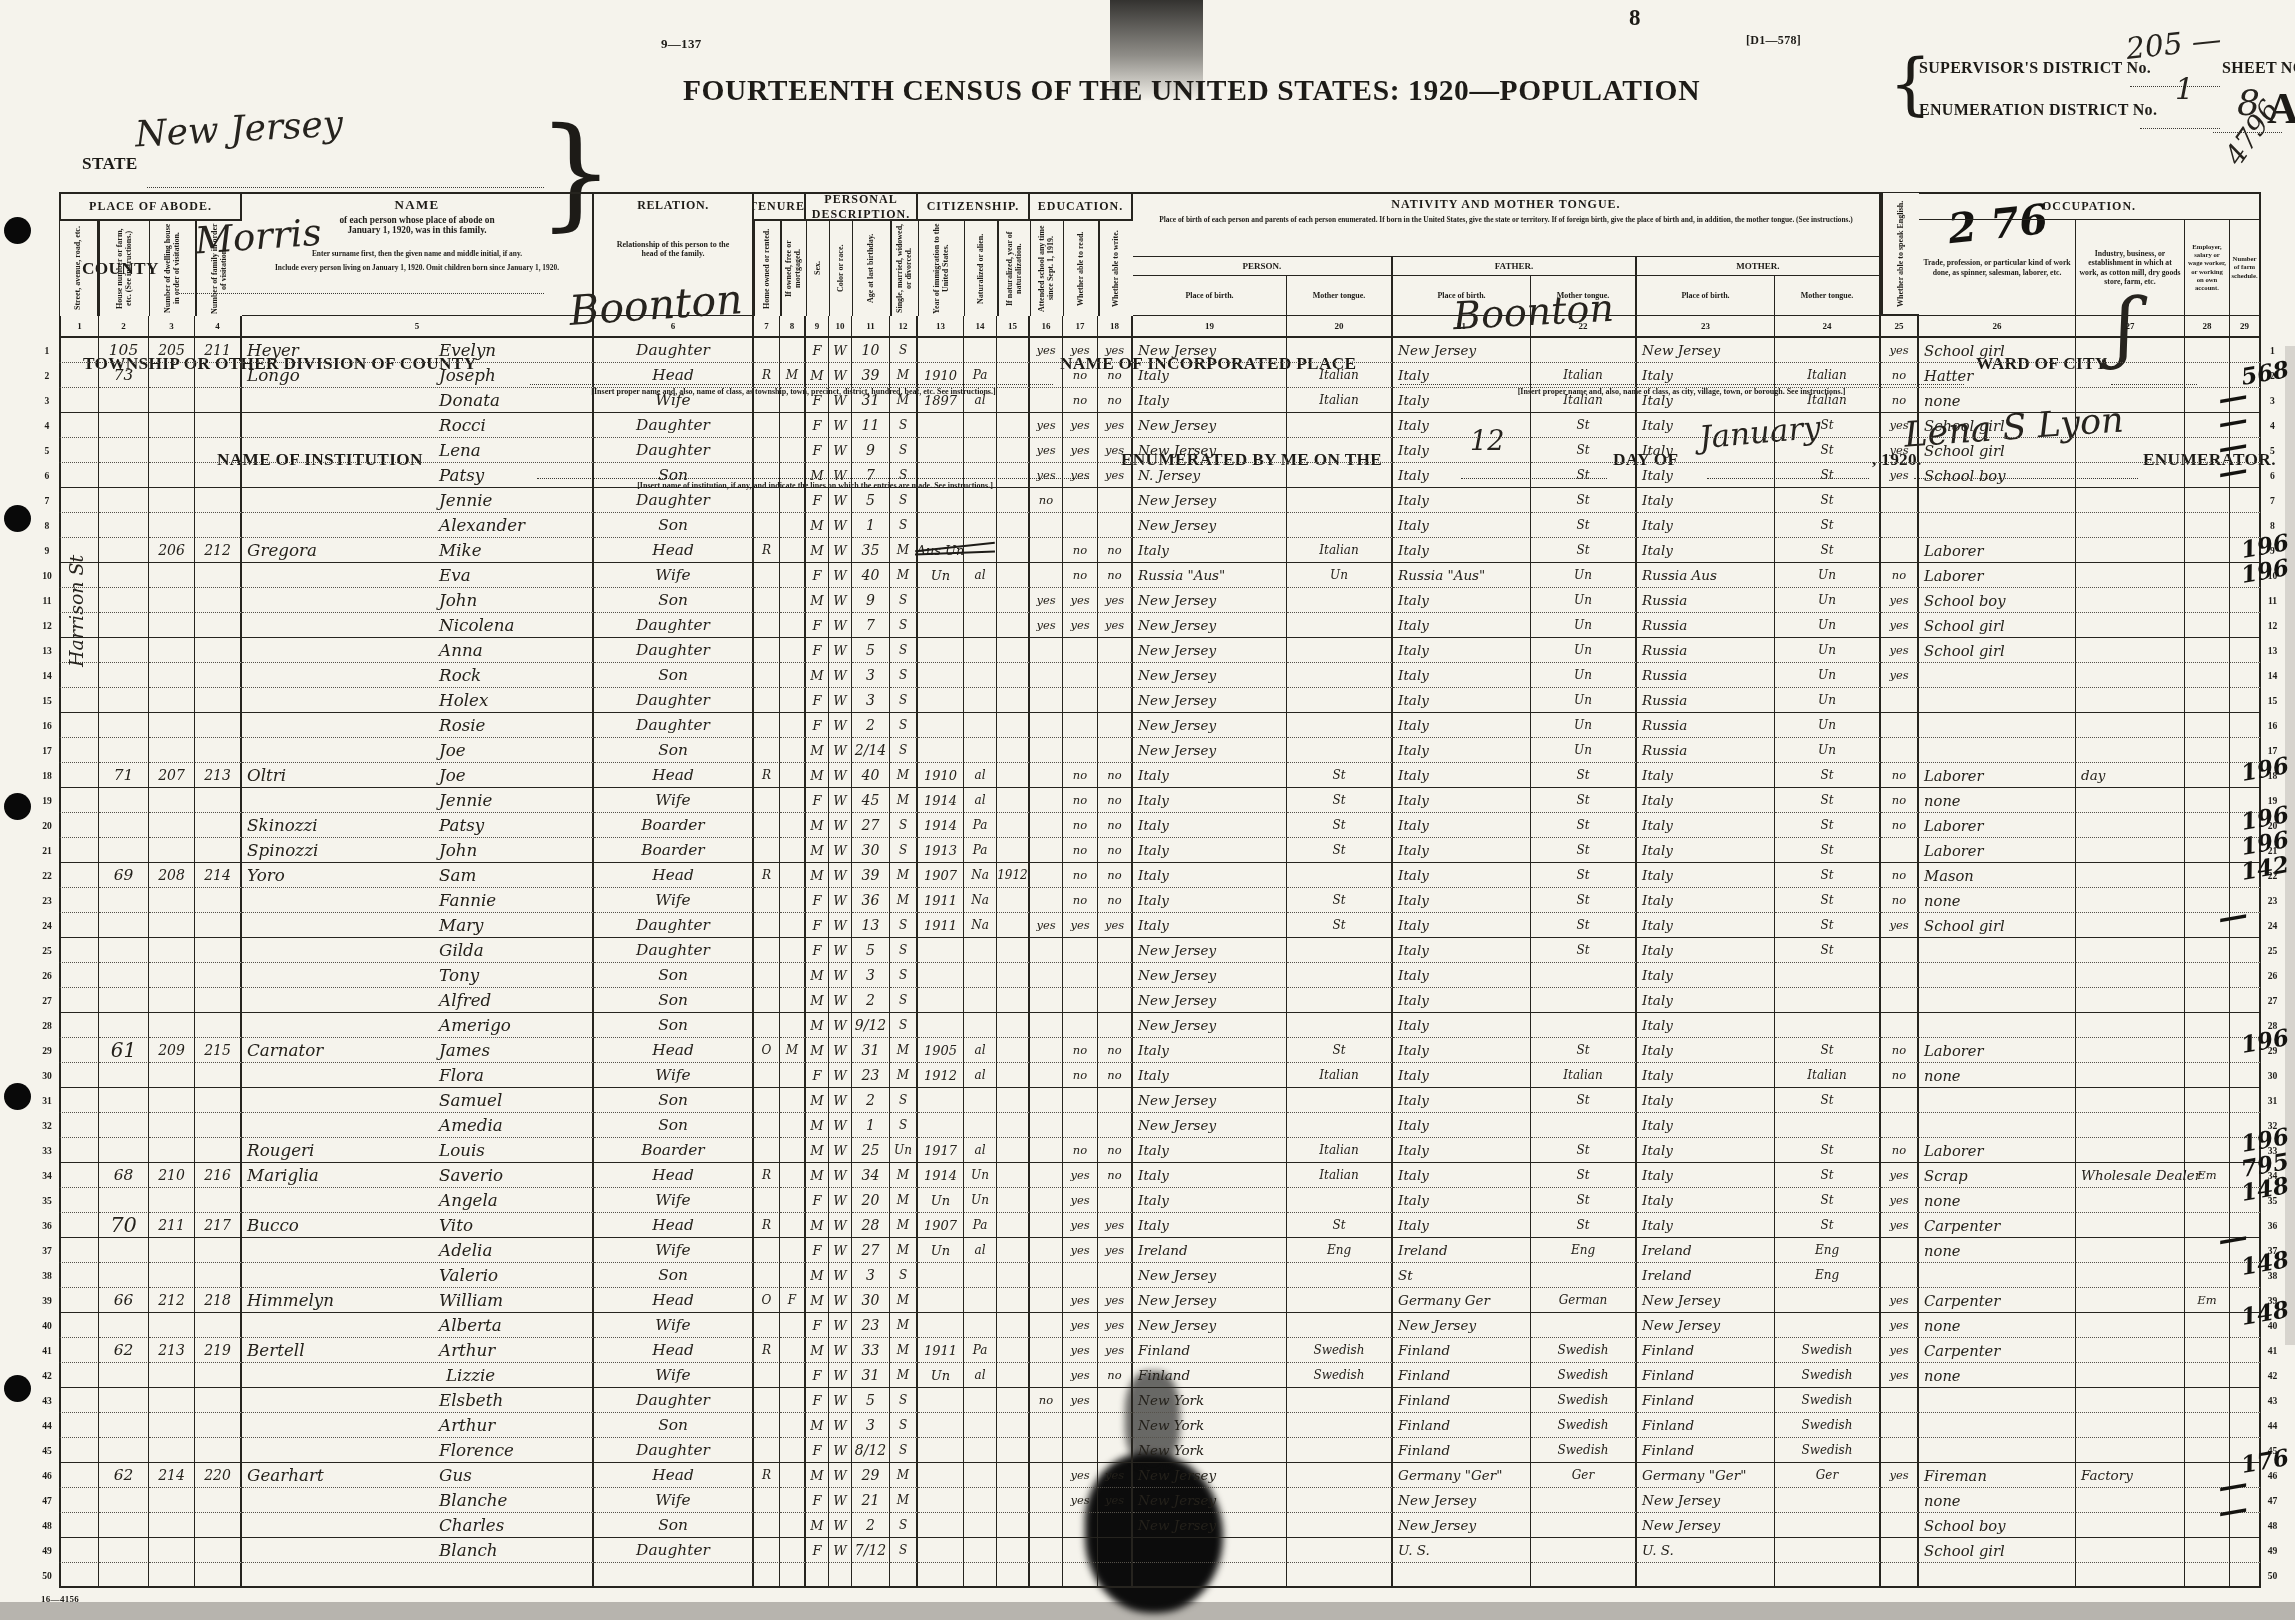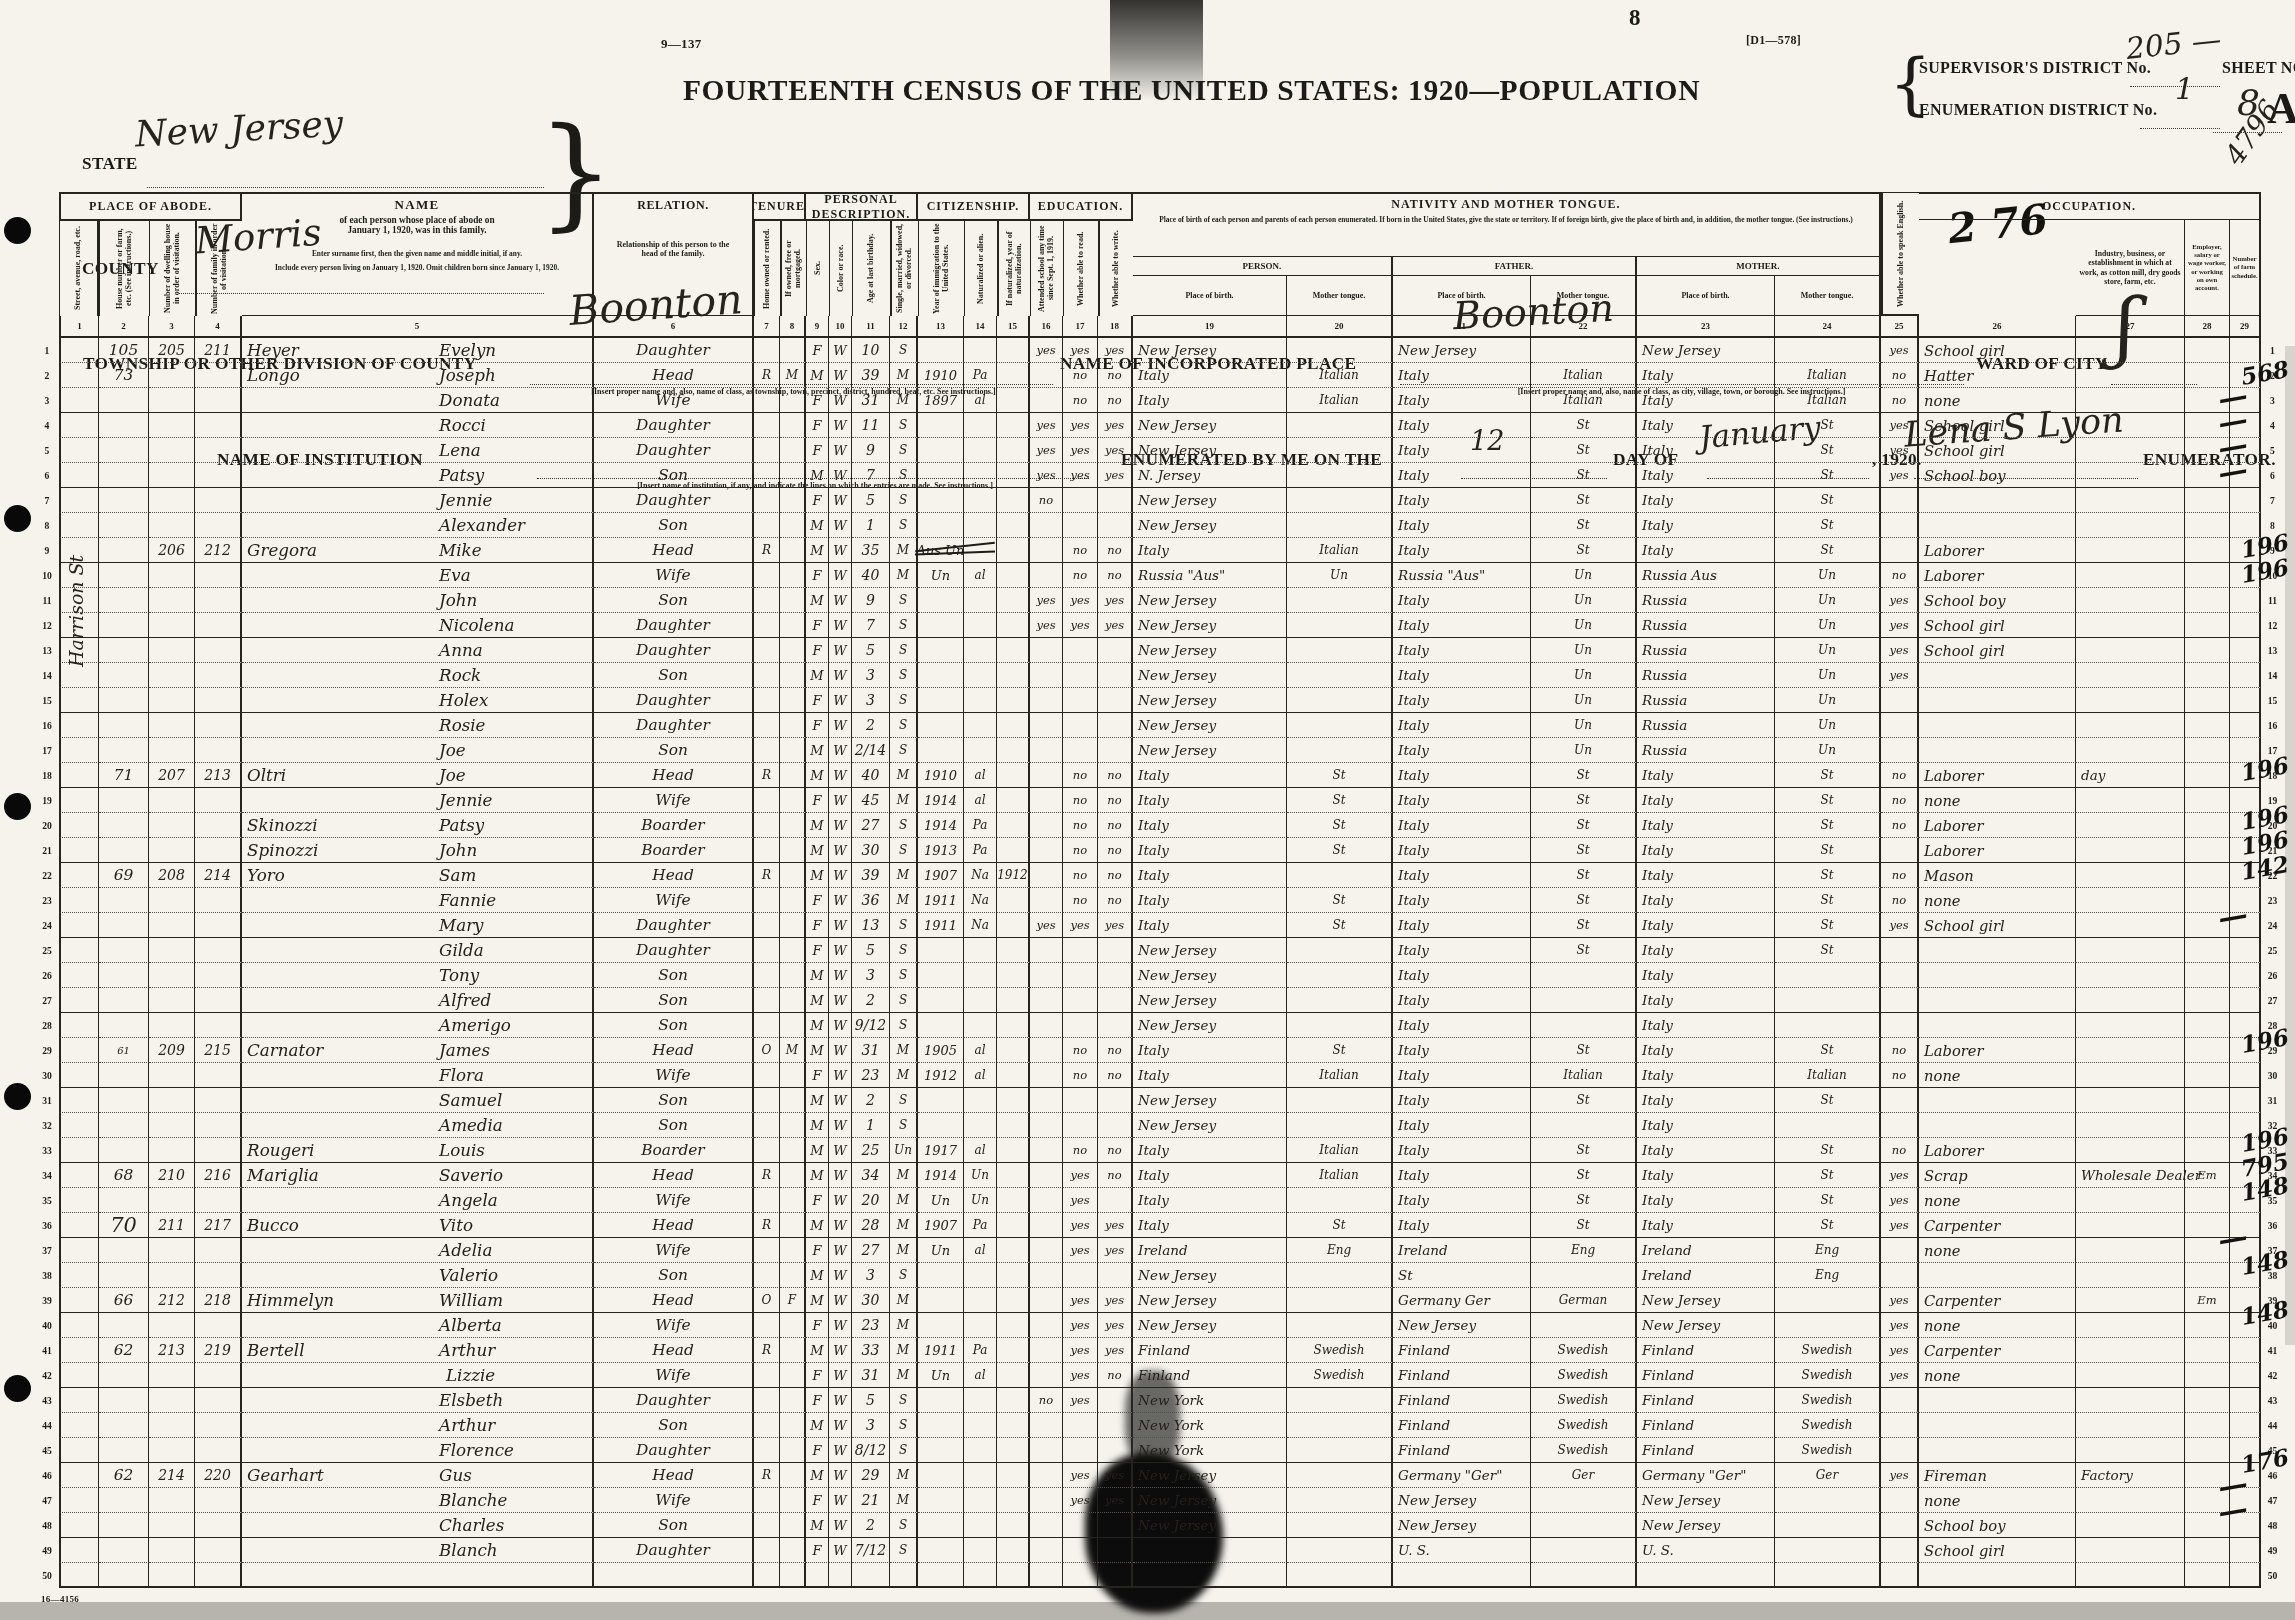--- a/index.html
+++ b/index.html
@@ -169,20 +169,21 @@
       <div class="hc vl" style="grid-area: 2 / 11 / span 2 / span 1;">Color or race.</div>
       <div class="hc vl" style="grid-area: 2 / 12 / span 2 / span 1;">Age at last birthday.</div>
       <div class="hc vl hb" style="grid-area: 2 / 13 / span 2 / span 1;">Single, married, widowed, or divorced.</div>
       <div class="hc vl" style="grid-area: 2 / 14 / span 2 / span 1;">Year of immigration to the United States.</div>
       <div class="hc vl" style="grid-area: 2 / 15 / span 2 / span 1;">Naturalized or alien.</div>
       <div class="hc vl hb" style="grid-area: 2 / 16 / span 2 / span 1;">If naturalized, year of naturalization.</div>
       <div class="hc vl" style="grid-area: 2 / 17 / span 2 / span 1;">Attended school any time since Sept. 1, 1919.</div>
       <div class="hc vl" style="grid-area: 2 / 18 / span 2 / span 1;">Whether able to read.</div>
       <div class="hc vl hb" style="grid-area: 2 / 19 / span 2 / span 1;">Whether able to write.</div>
       <div class="hc vl hb ht" style="grid-area: 1 / 26 / span 3 / span 1;">Whether able to speak English.</div>
+      <div class="hc oc-sub" style="grid-area: 2 / 27 / span 2 / span 1; font-size: 7.7px; align-items: center;">Trade, profession, or particular kind of work done, as spinner, salesman, laborer, etc.</div>
       <div class="hc oc-sub" style="grid-area: 2 / 28 / span 2 / span 1; font-size: 7.7px; align-items: center;">Industry, business, or establishment in which at work, as cotton mill, dry goods store, farm, etc.</div>
       <div class="hc oc-sub" style="grid-area: 2 / 29 / span 2 / span 1; font-size: 6.7px; align-items: center;">Employer, salary or wage worker, or working on own account.</div>
       <div class="hc oc-sub hb" style="grid-area: 2 / 30 / span 2 / span 1; font-size: 6.7px; align-items: center;">Number of farm schedule.</div>
       <div class="hc cn numb hl" style="grid-area: 4 / 2 / span 1 / span 1;">1</div>
       <div class="hc cn numb" style="grid-area: 4 / 3 / span 1 / span 1;">2</div>
       <div class="hc cn numb" style="grid-area: 4 / 4 / span 1 / span 1;">3</div>
       <div class="hc cn numb hb" style="grid-area: 4 / 5 / span 1 / span 1;">4</div>
       <div class="hc cn numb hb" style="grid-area: 4 / 6 / span 1 / span 1;">5</div>
       <div class="hc cn numb hb" style="grid-area: 4 / 7 / span 1 / span 1;">6</div>
       <div class="hc cn numb" style="grid-area: 4 / 8 / span 1 / span 1;">7</div>
@@ -1159,21 +1160,21 @@
       <div class="dc dl rd" style="grid-area: 32 / 24 / span 1 / span 1; font-size: 13.5px;">Italy</div>
       <div class="dc rd hb" style="grid-area: 32 / 25 / span 1 / span 1; font-size: 12px;"></div>
       <div class="dc rd hb" style="grid-area: 32 / 26 / span 1 / span 1; font-size: 11.5px;"></div>
       <div class="dc dl rd" style="grid-area: 32 / 27 / span 1 / span 1; font-size: 14.7px;"></div>
       <div class="dc dl rd" style="grid-area: 32 / 28 / span 1 / span 1; font-size: 13.5px;"></div>
       <div class="dc rd" style="grid-area: 32 / 29 / span 1 / span 1; font-size: 11.5px;"></div>
       <div class="dc rd hb" style="grid-area: 32 / 30 / span 1 / span 1; font-size: 11.5px;"></div>
       <div class="ln" style="grid-area: 32 / 31 / span 1 / span 1;">28</div>
       <div class="ln" style="grid-area: 33 / 1 / span 1 / span 1;">29</div>
       <div class="dc rd hl" style="grid-area: 33 / 2 / span 1 / span 1; font-size: 14px;"></div>
-      <div class="dc rd" style="grid-area: 33 / 3 / span 1 / span 1; font-size: 10px;">61</div>
+      <div class="dc rd" style="grid-area: 33 / 3 / span 1 / span 1; font-size: 20px;">61</div>
       <div class="dc rd" style="grid-area: 33 / 4 / span 1 / span 1; font-size: 14px;">209</div>
       <div class="dc rd hb" style="grid-area: 33 / 5 / span 1 / span 1; font-size: 14px;">215</div>
       <div class="dc dl rd hb" style="grid-area: 33 / 6 / span 1 / span 1; font-size: 16.7px;">
         <span class="sn-span">Carnator</span>
         <span>James</span>
       </div>
       <div class="dc rd hb" style="grid-area: 33 / 7 / span 1 / span 1; font-size: 15.4px;">Head</div>
       <div class="dc rd" style="grid-area: 33 / 8 / span 1 / span 1; font-size: 12px;">O</div>
       <div class="dc rd hb" style="grid-area: 33 / 9 / span 1 / span 1; font-size: 12px;">M</div>
       <div class="dc rd" style="grid-area: 33 / 10 / span 1 / span 1; font-size: 13px;">M</div>

